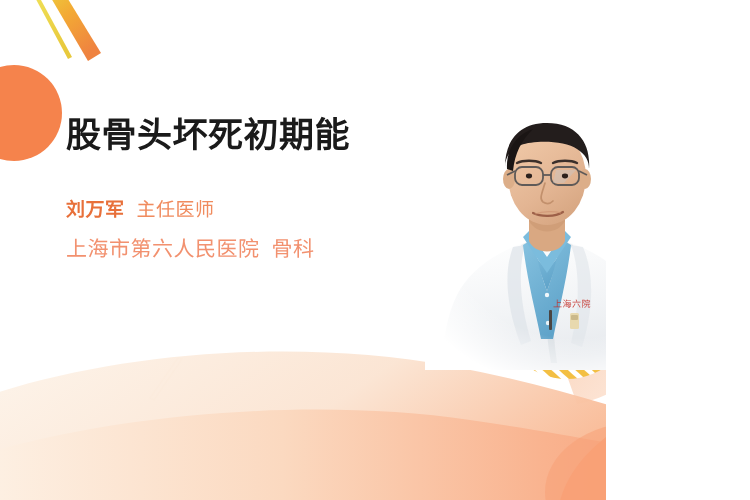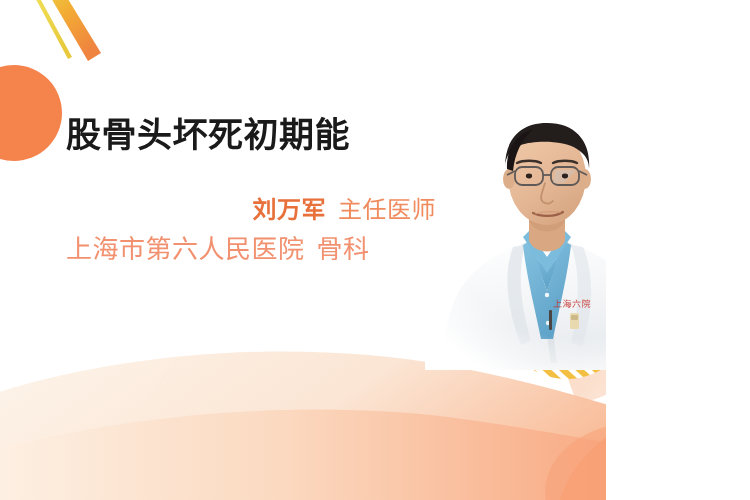--- a/index.html
+++ b/index.html
@@ -40,40 +40,39 @@
     font-size: 35px;
     line-height: 46px;
     font-weight: bold;
     color: #1a1a1a;
     letter-spacing: 0.5px;
     margin: 0;
     white-space: pre-line;
   }
   .byline {
     margin-top: 37px;
-    font-size: 24px;
+    font-size: 19px;
     line-height: 30px;
     color: #ea7744;
     white-space: nowrap;
-    text-align: right;
   }
   .doctor-name {
     font-weight: bold;
     color: #e8703a;
     letter-spacing: 0.5px;
   }
   .doctor-title {
     font-weight: normal;
     color: #f08b5e;
     margin-left: 12px;
     letter-spacing: 0.5px;
   }
   .affiliation {
     margin-top: 9px;
-    font-size: 26px;
+    font-size: 21px;
     line-height: 30px;
     color: #f2916f;
     letter-spacing: 0.5px;
     white-space: nowrap;
   }
   .affiliation .dept { margin-left: 12px; }
 
   
   .portrait-wrap {
     position: absolute;

